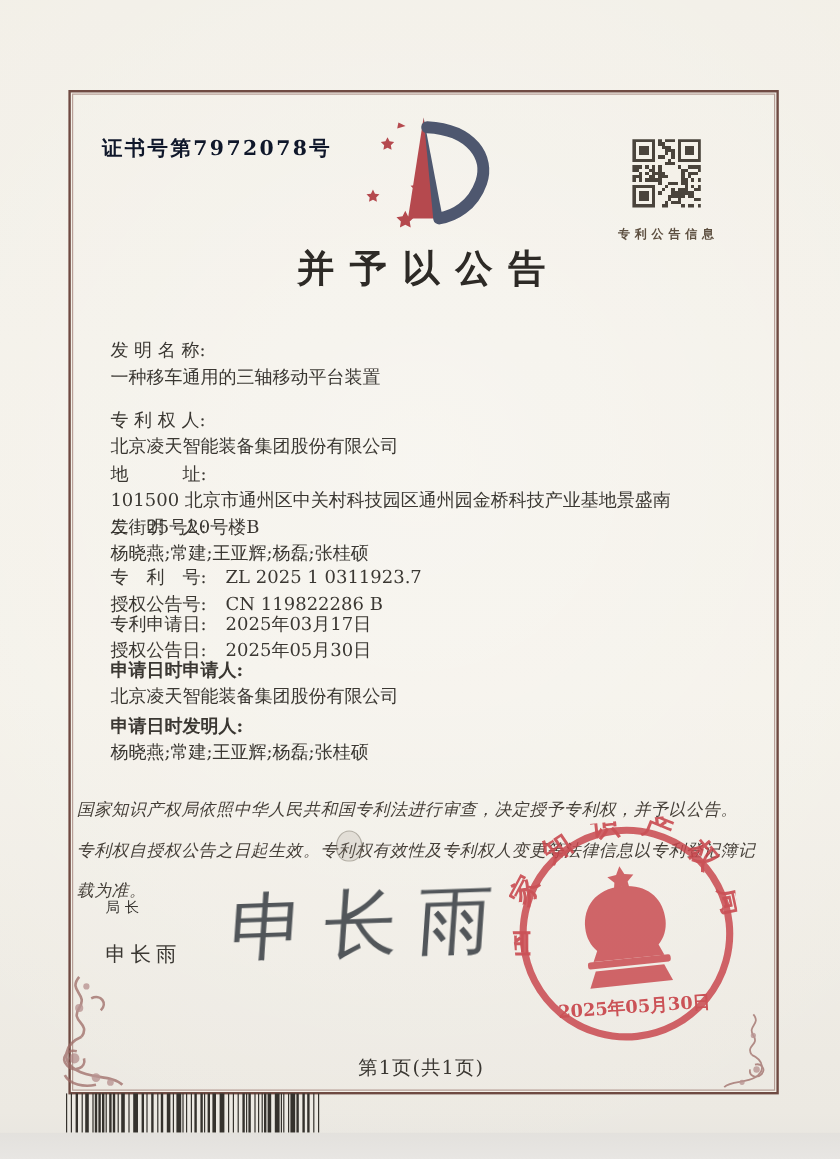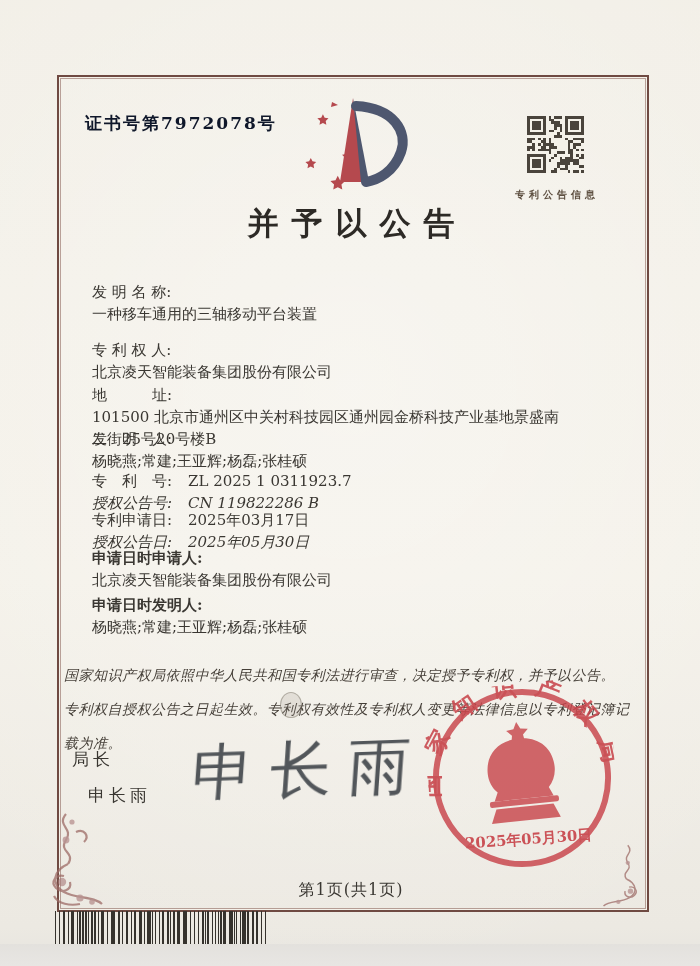--- a/index.html
+++ b/index.html
@@ -25,25 +25,25 @@
   .qr{position:absolute;left:527px;top:116px;width:57px;height:57px;}
   .qr-caption{position:absolute;left:497px;top:188px;width:120px;text-align:center;font-size:10px;font-weight:bold;letter-spacing:4px;color:#5d4f40;}
   .title{position:absolute;left:57px;top:203px;width:588px;text-align:center;font-size:31px;font-weight:bold;letter-spacing:13px;color:#2d2a26;text-indent:13px;}
   .row{position:absolute;left:92px;width:530px;font-size:15px;line-height:22px;display:flex;color:#3a3732;flex-direction:column;}
   .lbl{flex:0 0 auto;white-space:pre;}
   .val{white-space:pre-wrap;}
   .lbl-a{width:96px;}
   .lbl-b{width:96px;}
   .lbl-c{width:136px;font-weight:bold;}
   .col1{width:305px;display:flex;}
-  .col2{display:flex;font-style:italic;}
+  .col2{display:flex;}
   .legal{position:absolute;left:64px;top:658px;width:574px;font-size:14px;line-height:34px;text-align:left;color:#453f38;font-style:italic;letter-spacing:.5px;}
   .emboss{position:absolute;left:280px;top:692px;width:20px;height:24px;border-radius:50% 50% 45% 45%;
     border:1px solid rgba(120,112,100,.45);background:rgba(150,140,125,.18);}
-  .director-title{position:absolute;left:72px;top:748px;font-size:17px;letter-spacing:4px;color:#3a3732;text-align:right;}
+  .director-title{position:absolute;left:88px;top:748px;font-size:12px;letter-spacing:4px;color:#3a3732;text-align:right;}
   .director-name{position:absolute;left:88px;top:784px;font-size:17px;letter-spacing:4px;color:#3a3732;}
   .signature{
     position:absolute;left:192px;top:728px;font-size:62px;font-weight:300;color:#41464b;
     font-family:"DejaVu Sans","Liberation Sans",sans-serif;letter-spacing:16px;
     transform:rotate(-2deg) skewX(-6deg);filter:blur(.3px);opacity:.9;
   }
   .seal{position:absolute;left:428px;top:684px;width:188px;height:188px;transform:rotate(-6deg);opacity:.92;}
   .footer{position:absolute;left:57px;top:880px;width:588px;text-align:center;font-size:16px;letter-spacing:1px;color:#3a3732;}
   .barcode{position:absolute;left:55px;top:911px;width:215px;height:33px;}
   .corner{position:absolute;opacity:.75;}

